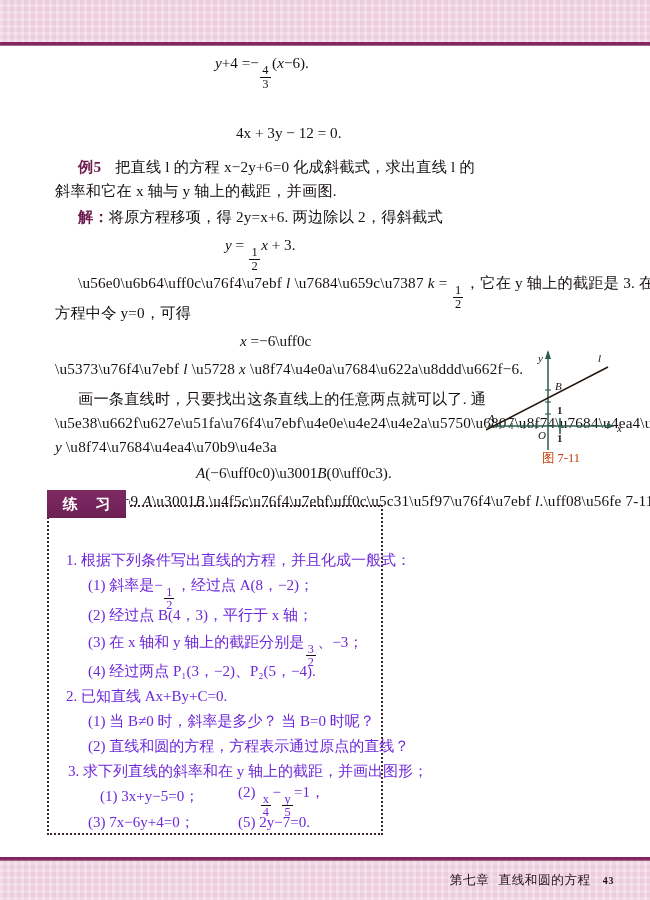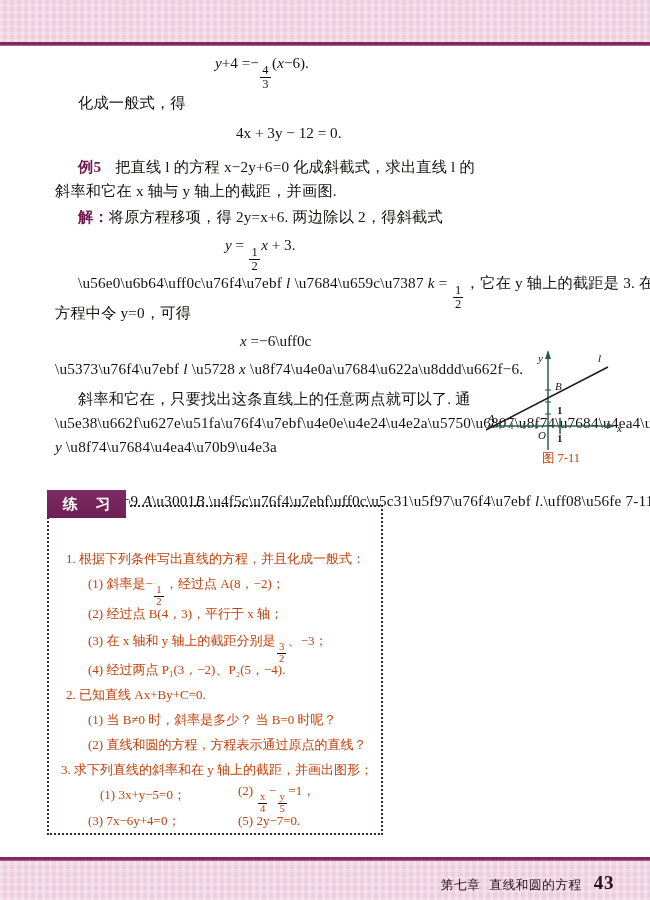--- a/index.html
+++ b/index.html
@@ -104,36 +104,36 @@
     display: flex; align-items: center; justify-content: center;
   }
   .exlabel-mask {
     position: absolute;
     left: 45px; top: 500px;
     width: 84px; height: 12px;
     background: #ffffff;
   }
   .ex {
     position: absolute;
-    font-size: 13px;
-    color: #c2410c;
+    font-size: 15px;
+    color: #6d28d9;
     white-space: nowrap;
     line-height: 1.4;
   }
 
   
   .footer {
     position: absolute;
     right: 36px; top: 872px;
     font-size: 12.6px;
     color: #241018;
     white-space: nowrap;
     letter-spacing: .6px;
   }
-  .footer .pg { font-weight: bold; margin-left: 12px; font-size: 19px; }
+  .footer .pg { font-weight: bold; margin-left: 12px; font-size: 10px; }
   .footer .ch { margin-right: 9px; margin-left: 11px; }
 </style>
 </head>
 <body>
 
 <div class="page">
 
   <div class="band band-top"></div>
   <div class="band-rule rule-top"></div>
   <div class="band band-bottom"></div>
@@ -141,21 +141,20 @@
 
   <div class="content">
 
     <div class="eq" style="left:215px; top:8px;">
       <span class="ital">y</span>+4 =−<span class="frac">
           <span class="num">4</span>
           <span class="den">3</span>
         </span>(<span class="ital">x</span>−6).
     </div>
 
-    <div class="txt" style="left:78px; top:46px;">化成一般式，得</div>
 
     <div class="eq" style="left:228px; top:78px;margin-left:8px;">4x + 3y − 12 = 0.</div>
 
     <div class="txt" style="left:78px; top:110px;">
       <span class="kw">例5</span><span style="display:inline-block;width:14px"></span><span>把直线 l 的方程 x−2y+6=0 化成斜截式，求出直线 l 的</span>
     </div>
     <div class="txt" style="left:55px; top:134px;">斜率和它在 x 轴与 y 轴上的截距，并画图.</div>
 
     <div class="txt" style="left:78px; top:160px;">
       <span class="kw">解：</span><span>将原方程移项，得 2y=x+6. 两边除以 2，得斜截式</span>
@@ -174,24 +173,25 @@
           <span class="num">1</span>
           <span class="den">2</span>
         </span><span>，它在 y 轴上的截距是 3. 在上面的</span>
     </div>
     <div class="txt" style="left:55px; top:256px;">方程中令 y=0，可得</div>
 
     <div class="eq" style="left:240px; top:286px;"><span class="ital">x</span> =−6\uff0c</div>
 
     <div class="txt" style="left:55px; top:312px;">\u5373\u76f4\u7ebf&nbsp;<i>l</i>&nbsp;\u5728&nbsp;<i>x</i>&nbsp;\u8f74\u4e0a\u7684\u622a\u8ddd\u662f−6.</div>
 
-    <div class="txt" style="left:78px; top:342px;">斜率和它在，只要找出这条直线上的任意两点就可以了. 通</div>
+    <div class="txt" style="left:78px; top:342px;">画一条直线时，只要找出这条直线上的任意两点就可以了. 通</div>
     <div class="txt" style="left:55px; top:366px;">\u5e38\u662f\u627e\u51fa\u76f4\u7ebf\u4e0e\u4e24\u4e2a\u5750\u6807\u8f74\u7684\u4ea4\u70b9.&nbsp;\u4e0a\u9762\u5df2\u7ecf\u6c42\u5f97\u76f4\u7ebf&nbsp;&nbsp;\u4e0e&nbsp;&nbsp;\u8f74\u3001</div>
     <div class="txt" style="left:55px; top:390px;"><i>y</i>&nbsp;\u8f74\u7684\u4ea4\u70b9\u4e3a</div>
 
+    <div class="eq" style="left:196px; top:418px;"><i>A</i>(−6\uff0c0)\u3001<i>B</i>(0\uff0c3).</div>
 
     <div class="txt" style="left:55px; top:444px;">\u8fc7\u70b9&nbsp;<i>A</i>\u3001<i>B</i>&nbsp;\u4f5c\u76f4\u7ebf\uff0c\u5c31\u5f97\u76f4\u7ebf&nbsp;<i>l</i>.\uff08\u56fe 7-11\uff09</div>
 
   </div>
 
   <div class="figure">
     <svg width="150" height="125" viewBox="0 0 150 125">
 
       <line x1="2" y1="86" x2="128" y2="86" stroke="#2d5c4e" stroke-width="1.5"></line>
       <polygon points="128,86 121,83 121,89" fill="#2d5c4e"></polygon>
@@ -266,21 +266,21 @@
   <div class="ex" style="left:88px; top:711px;">
     <span>(1)</span>
     <span>当 B≠0 时，斜率是多少？ 当 B=0 时呢？</span>
   </div>
 
   <div class="ex" style="left:88px; top:736px;">
     <span>(2)</span>
     <span>直线和圆的方程，方程表示通过原点的直线？</span>
   </div>
 
-  <div class="ex" style="left:61px; top:761px;">
+  <div class="ex" style="left:68px; top:761px;">
     <span>3.</span>
     <span>求下列直线的斜率和在 y 轴上的截距，并画出图形；</span>
   </div>
 
   <div class="ex" style="left:100px; top:786px;">
     <span>(1)</span>
     <span>3x+y−5=0；</span>
   </div>
 
   <div class="ex" style="left:238px; top:782px;">

